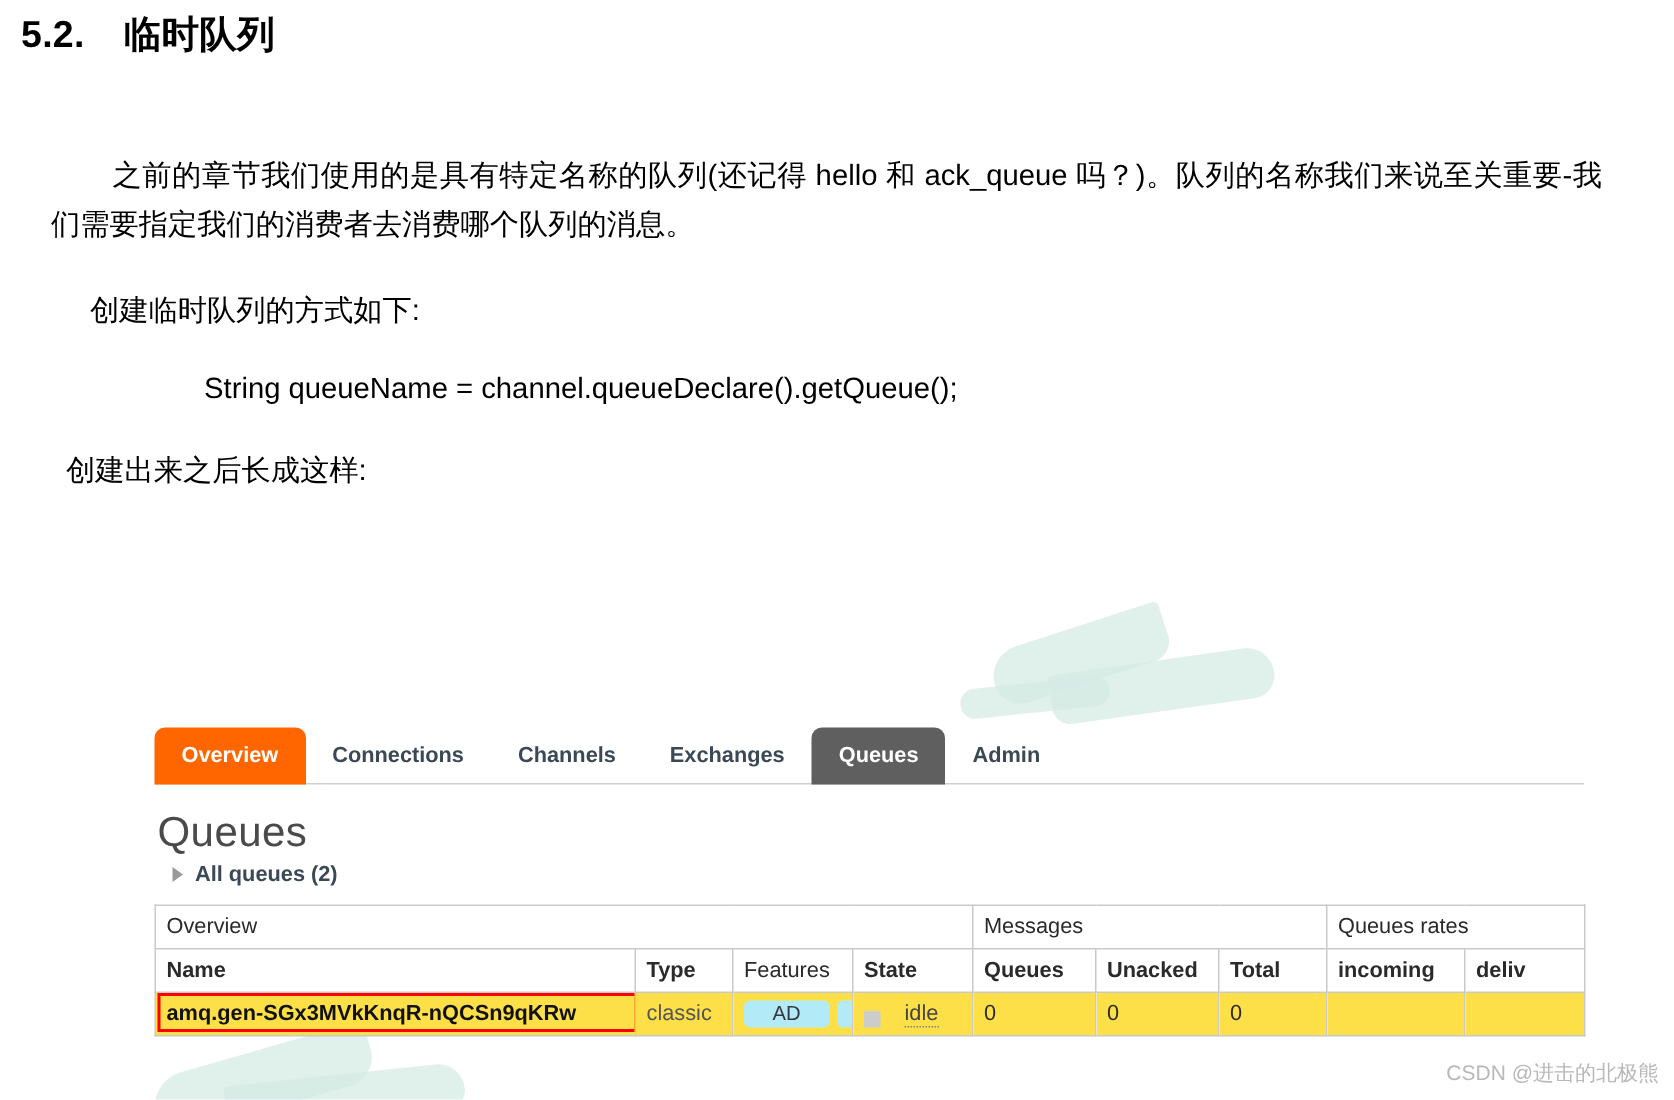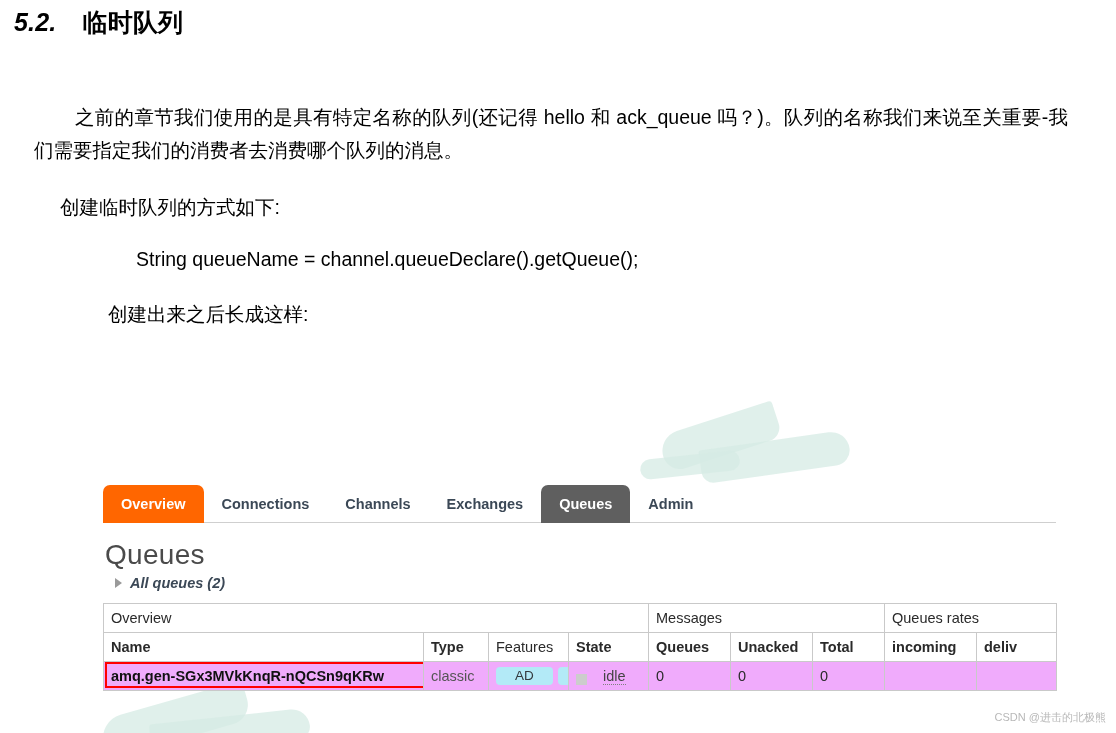--- a/index.html
+++ b/index.html
@@ -58,36 +58,36 @@
   .page { position: relative; z-index: 2; }
 
   
   .doc-heading {
     font-size: 25px;
     font-weight: bold;
     padding: 6px 0 0 14px;
     letter-spacing: .2px;
     white-space: pre;
   }
-  .doc-heading .num { margin-right: 26px; font-style: italic; }
+  .doc-heading .num { margin-right: 26px; }
 
   
   .para {
     font-size: 19.5px;
     line-height: 33px;
     color: #000;
     margin: 0;
     padding: 0 48px 0 48px;
     text-align: justify;
   }
   .para.indent { text-indent: 2.1em; padding-left: 34px; }
   .p1 { margin-top: 62px; }
   .p2 { margin-top: 22px; }
   .p3 { margin-top: 24px; padding-left: 60px; }
-  .p4 { margin-top: 22px; padding-left: 108px; }
+  .p4 { margin-top: 22px; padding-left: 44px; }
   .code-line {
     font-size: 19.5px;
     line-height: 33px;
     padding-left: 136px;
     margin-top: 19px;
     white-space: pre;
   }
   b { font-weight: bold; }
 
   
@@ -127,21 +127,20 @@
     letter-spacing: .3px;
   }
   .allqueues {
     margin: 4px 0 0 12px;
     font-size: 14.5px;
     font-weight: bold;
     color: #3b4856;
     display: flex;
     align-items: center;
     gap: 8px;
-    font-style: italic;
   }
   .tri {
     width: 0; height: 0;
     border-left: 7px solid #9a9a9a;
     border-top: 5px solid transparent;
     border-bottom: 5px solid transparent;
     display: inline-block;
   }
 
   
@@ -166,21 +165,21 @@
     font-weight: normal;
     color: #2a2a2a;
     border-bottom: 1px solid #c9c9c9;
     background: #ffffff;
   }
   .qtable tr.headrow th {
     font-weight: bold;
     background: #ffffff;
   }
   .qtable tr.headrow th.plain { font-weight: normal; }
-  .qtable td { background: #f0abfc; margin-top: 29px; }
+  .qtable td { background: #fde047; margin-top: 29px; }
   .num { text-align: right; }
   .c-type  { color: #555; }
   .c-state { text-align: center; color: #444; }
 
   .badge {
     display: inline-block;
     background: #b3eaf7;
     color: #33393d;
     border-radius: 4px;
     padding: 1px 19px;
@@ -205,21 +204,21 @@
     width: 320px; height: 26px;
     border: 2px solid #ff0000;
     box-sizing: border-box;
     pointer-events: none;
   }
 
   .csdn-wm {
     position: absolute;
     right: 10px;
     bottom: 8px;
-    font-size: 11px;
+    font-size: 14px;
     color: #b8b8b8;
     z-index: 5;
     white-space: nowrap;
     text-align: center;
   }
 </style>
 </head>
 <body>
 
 <div class="wm-blob b1"></div>

